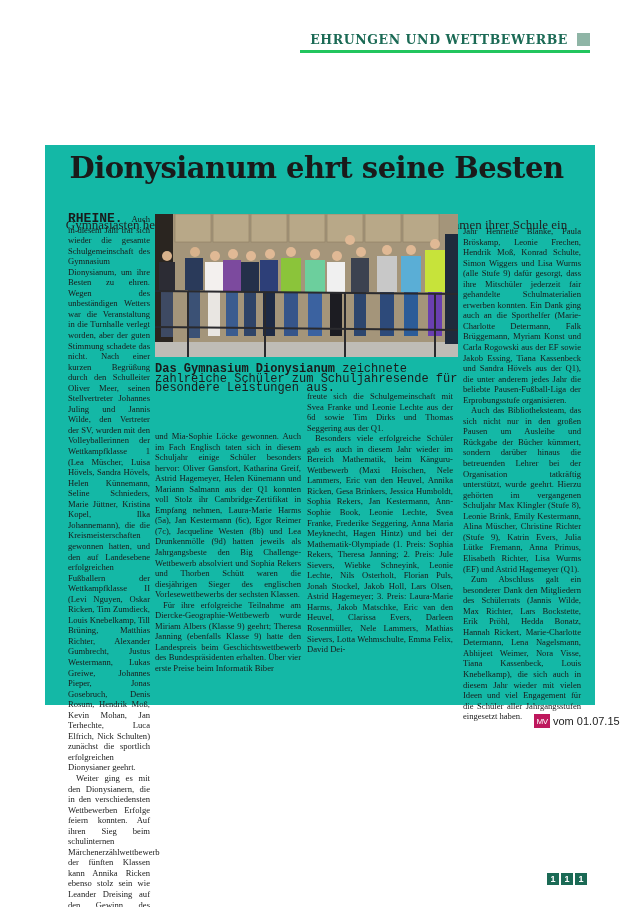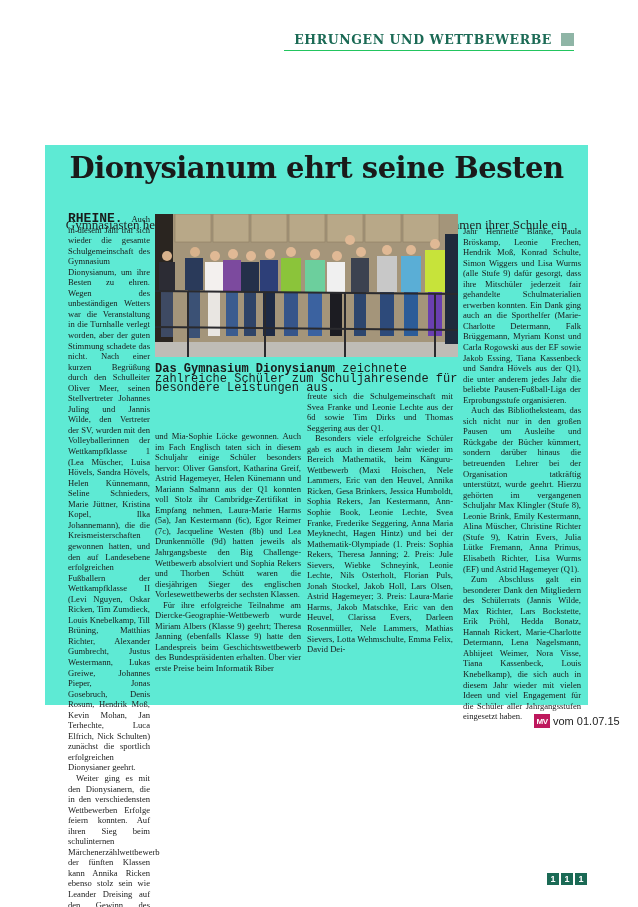--- a/index.html
+++ b/index.html
@@ -1,31 +1,31 @@
 <!DOCTYPE html>
 <html><head>
 <meta charset="utf-8">
 <style>
   html, body { margin:0; padding:0; background:#ffffff; }
   body { width:638px; height:907px; position:relative; overflow:hidden; font-family:"DejaVu Serif", serif; color:#1a1a1a; }
-  .section-header { position:absolute; left:284px; top:28px; width:290px; height:22px; border-bottom:1px solid #22c55e;text-decoration:underline; }
+  .section-header { position:absolute; left:300px; top:28px; width:290px; height:22px; border-bottom:3px solid #22c55e;text-decoration:underline; }
   .section-title { position:absolute; right:22px; top:4px; font-family:"DejaVu Serif", serif; font-weight:bold; font-size:12.5px; letter-spacing:0.6px; color:#1b6a55; white-space:nowrap; }
   .section-square { position:absolute; right:0; top:5px; width:13px; height:13px; background:#8fb5a6; }
-  .article { position:absolute; left:45px; top:145px; width:543px; height:560px; background:#5eead4; }
+  .article { position:absolute; left:45px; top:145px; width:543px; height:560px; background:#14b8a6;padding-left:7px; }
   .headline { position:absolute; left:0; width:543px; top:6px; text-align:center; font-family:"DejaVu Serif", serif; font-weight:bold; font-size:29px; letter-spacing:-0.5px; color:#1a1a1a; }
   .subhead { position:absolute; left:0; width:543px; top:48px; text-align:center; font-family:"Liberation Serif", serif; font-size:13px; color:#222;margin-top:24px; }
   .col { position:absolute; font-family:"Liberation Serif", serif; font-size:8.6px; line-height:10.55px; text-align:justify; hyphens:auto; color:#1a1a1a; }
   .col p { margin:0; text-indent:8px; }
   .col p.first { text-indent:0; }
   .dateline { font-weight:bold; font-family:Liberation Mono, monospace; font-size:13px; }
   .photo { position:absolute; left:110px; top:69px; width:303px; height:143px; background:#8a7a5c; overflow:hidden; }
   .caption { position:absolute; left:110px; top:220px; width:303px; font-family:Liberation Mono, monospace; font-size:12px; line-height:9.5px; color:#1a1a1a; }
   .caption b { font-weight:bold; }
   .source { position:absolute; left:534px; top:714px; display:flex; align-items:center; gap:3px; }
-  .mv-logo { width:16px; height:14px; background:#be185d; color:#fff; font-family:"Liberation Sans", sans-serif; font-weight:bold; font-size:8px; display:flex; align-items:center; justify-content:center; letter-spacing:-0.5px; }
+  .mv-logo { width:16px; height:14px; background:#be185d; color:#fff; font-family:"Liberation Sans", sans-serif; font-weight:normal; font-size:8px; display:flex; align-items:center; justify-content:center; letter-spacing:-0.5px; }
   .source-date { font-family:"Liberation Sans", sans-serif; font-size:11px; color:#222; }
   .page-num { position:absolute; left:547px; top:873px; display:flex; gap:2px; }
   .page-num span { width:12px; height:12px; background:#1b6a55; color:#fff; font-family:"Liberation Sans", sans-serif; font-weight:bold; font-size:9px; display:flex; align-items:center; justify-content:center; }
 </style>
 </head>
 <body>
 
 <div class="section-header">
   <span class="section-title">EHRUNGEN UND WETTBEWERBE</span>
   <span class="section-square"></span>

